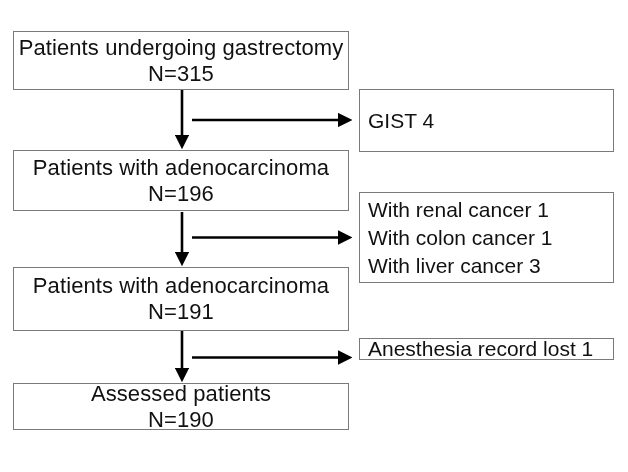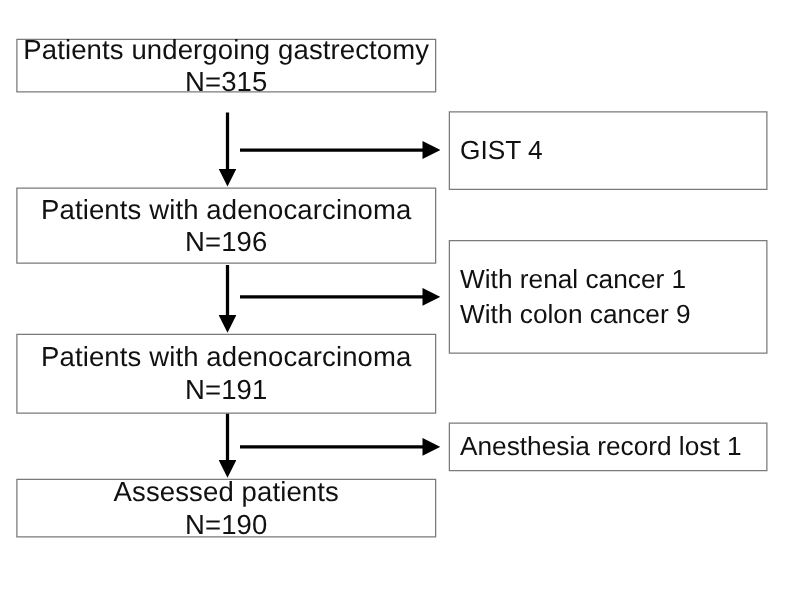--- a/index.html
+++ b/index.html
@@ -40,27 +40,27 @@
   .side-box {
     left: 359px;
     width: 255px;
     align-items: flex-start;
     text-align: left;
     font-size: 21px;
     line-height: 28px;
     padding-left: 8px;
     padding-right: 4px;
   }
-  .box-1 { top: 31px;  height: 43px; }
+  .box-1 { top: 31px;  height: 59px; }
   .box-2 { top: 150px; height: 61px; }
   .box-3 { top: 267px; height: 64px; }
   .box-4 { top: 383px; height: 47px; }
   .sbox-1 { top: 89px;  height: 63px; }
   .sbox-2 { top: 192px; height: 91px; }
-  .sbox-3 { top: 338px; height: 39px; }
+  .sbox-3 { top: 338px; height: 22px; }
   .line { display: block; white-space: nowrap; }
   svg.arrows {
     position: absolute;
     left: 0;
     top: 0;
     pointer-events: none;
   }
 </style>
 </head>
 <body>
@@ -86,21 +86,22 @@
     <span class="line">Assessed patients</span>
     <span class="line">N=190</span>
   </div>
 
   <div class="flow-box side-box sbox-1">
     <span class="line">GIST 4</span>
   </div>
 
   <div class="flow-box side-box sbox-2">
     <span class="line">With renal cancer 1</span>
-    <span class="line">With colon cancer 9</span>
+    <span class="line">With colon cancer 1</span>
+    <span class="line">With liver cancer 3</span>
   </div>
 
   <div class="flow-box side-box sbox-3">
     <span class="line">Anesthesia record lost 1</span>
   </div>
 
   <svg class="arrows" width="628" height="472" viewBox="0 0 628 472">
     <defs>
       <marker id="ah" viewBox="0 0 10 10" refX="7" refY="5" markerWidth="5.5" markerHeight="5.5" orient="auto">
         <polygon points="0,0 10,5 0,10" fill="#000000"></polygon>

